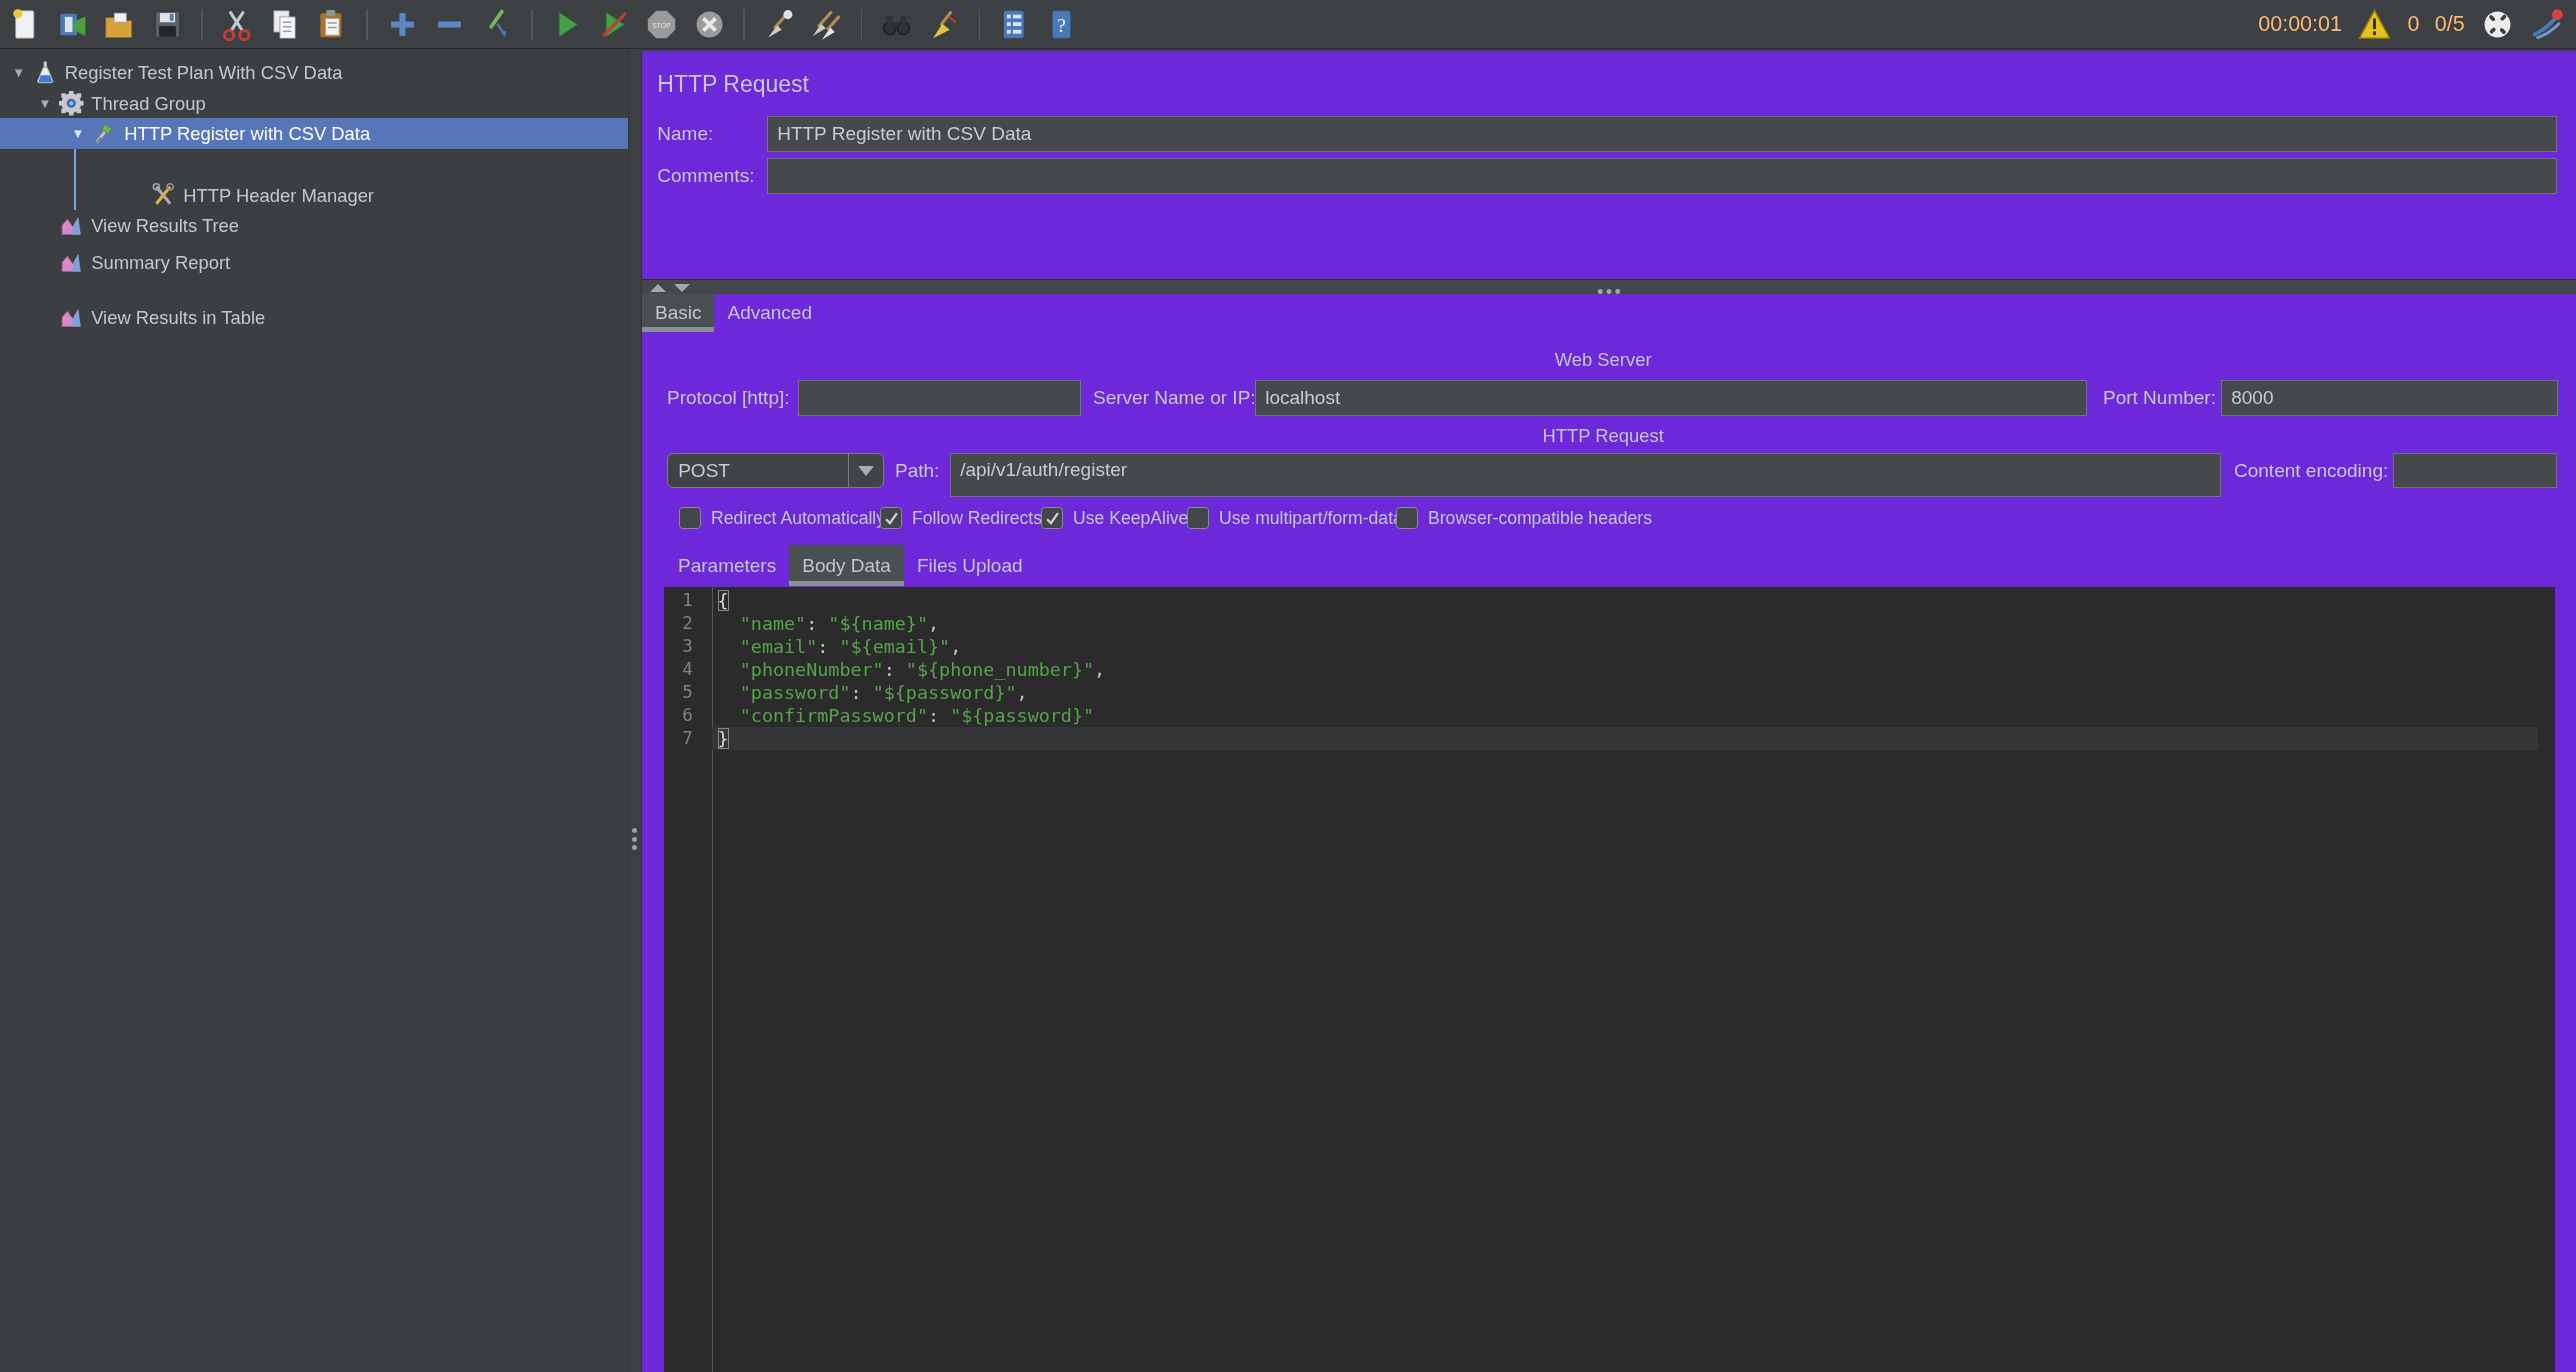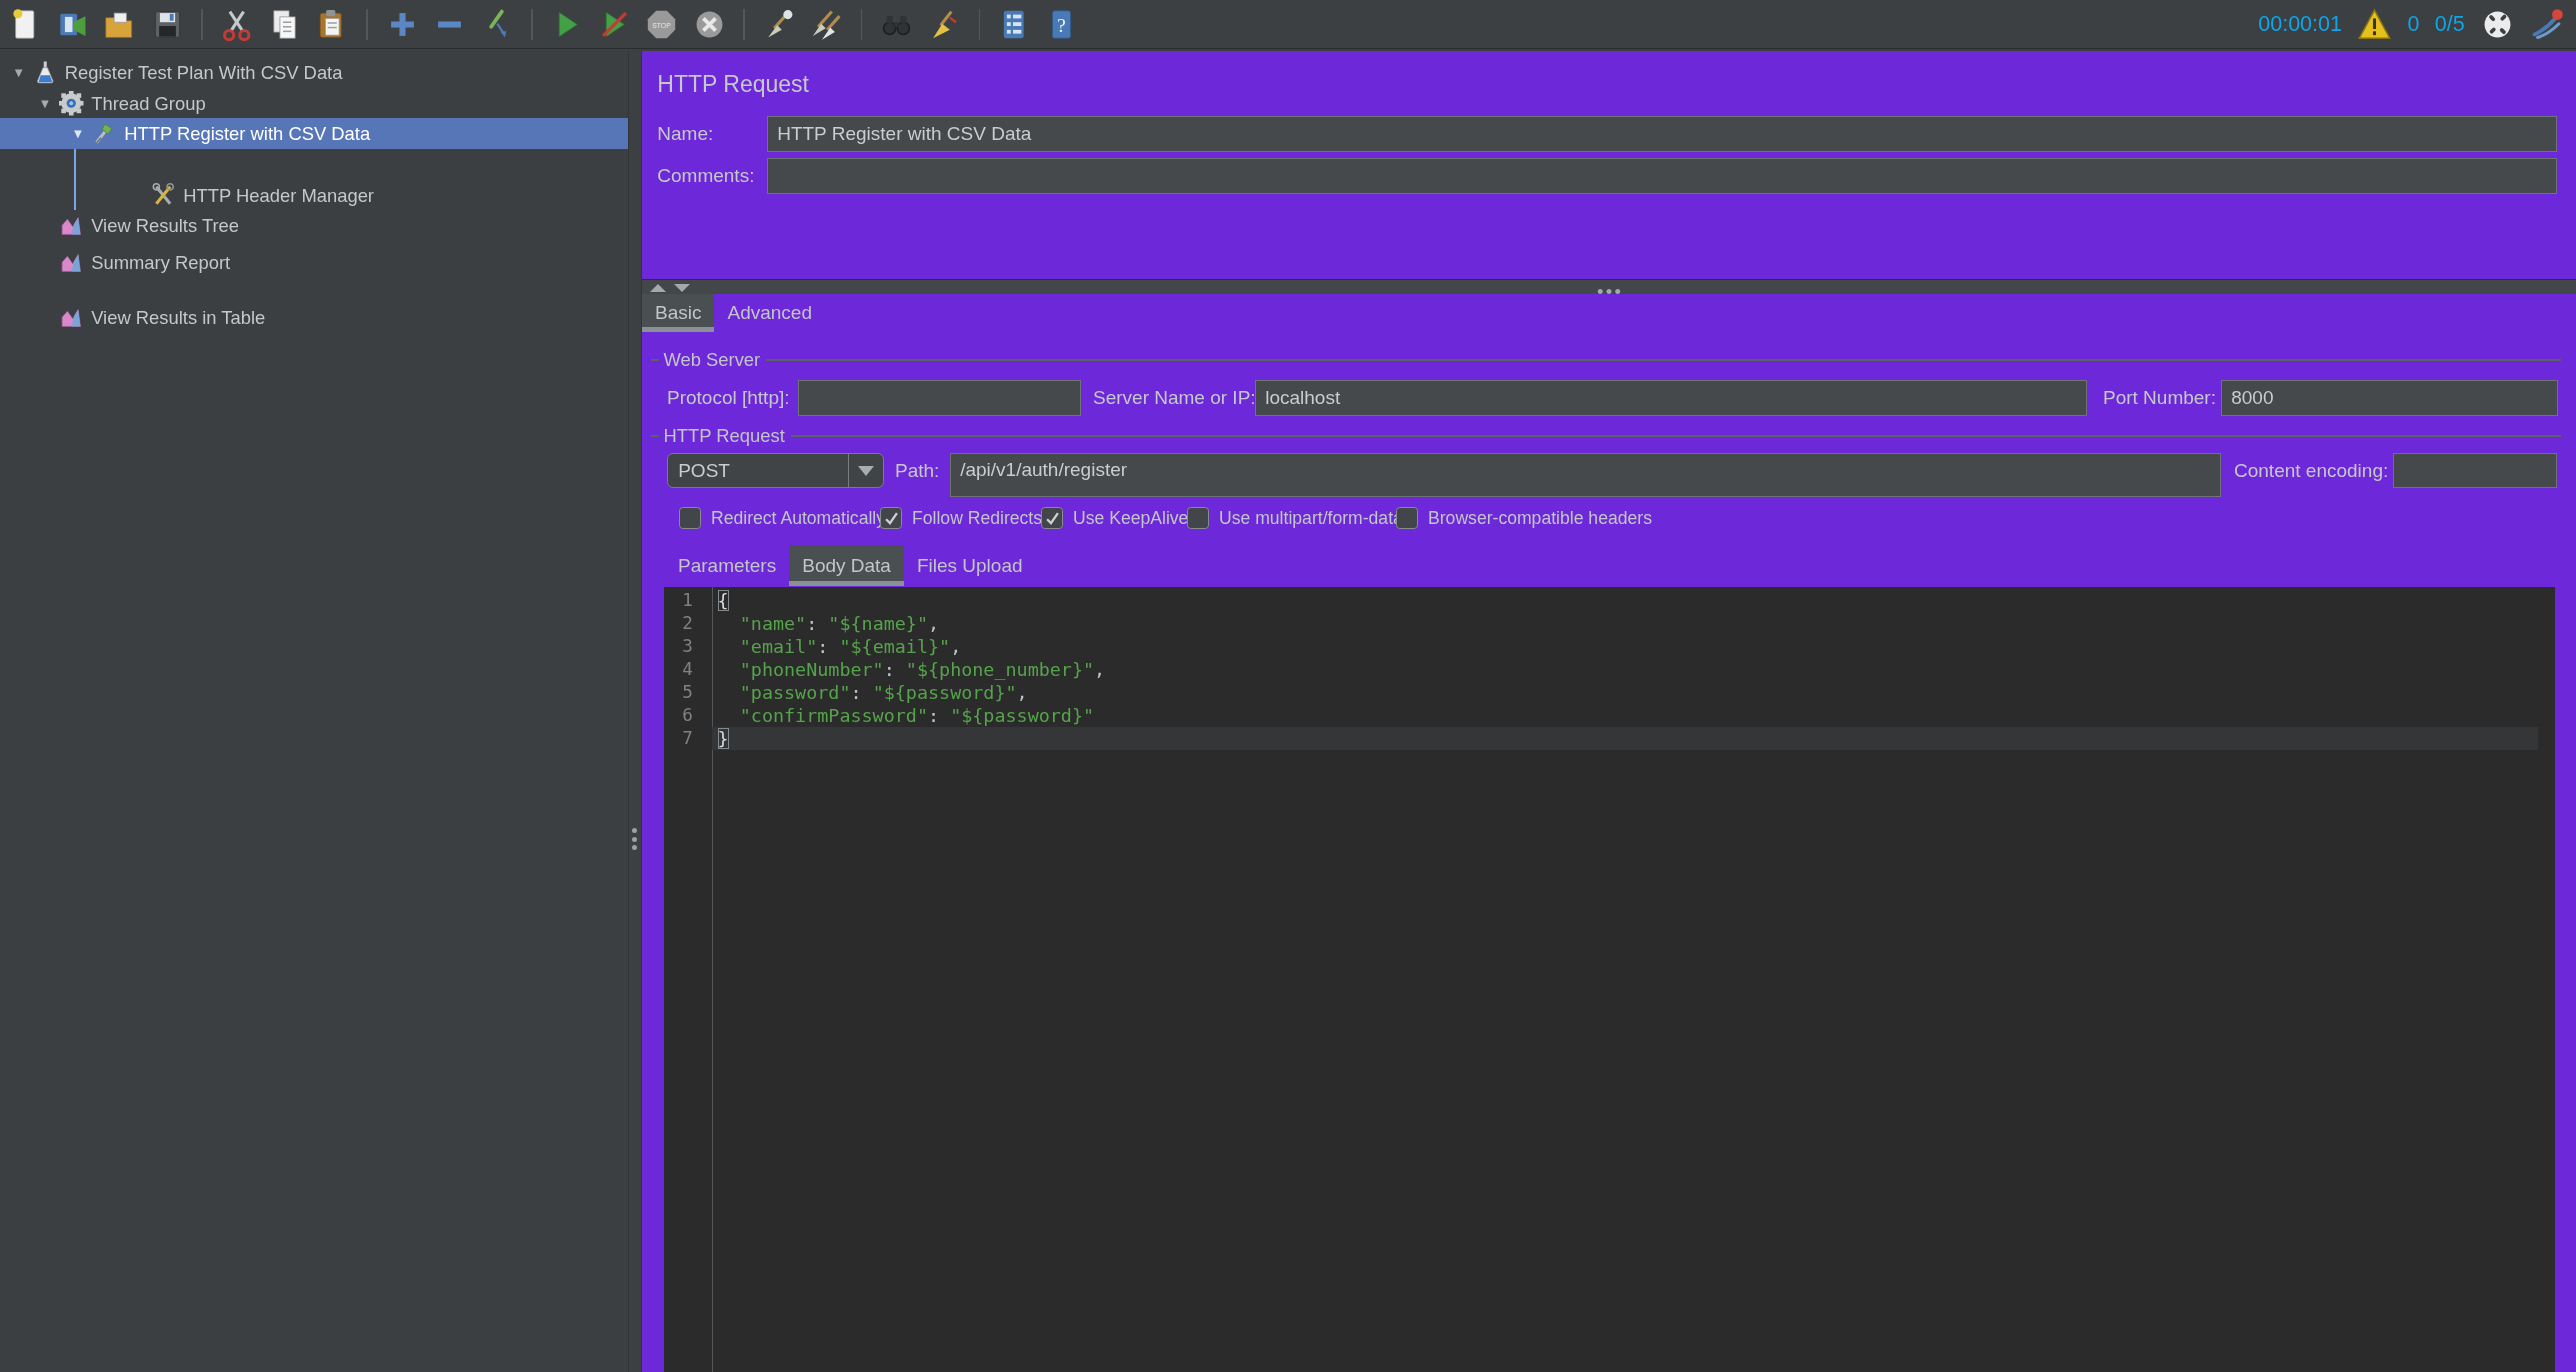--- a/index.html
+++ b/index.html
@@ -7,21 +7,21 @@
               font-family:"Liberation Sans", sans-serif; }
 
   
   #toolbar { position:absolute; left:0; top:0; width:2576px; height:49px;
              background:#3c4043; border-bottom:1.5px solid #2a2b2c;
              display:flex; align-items:center; padding-left:7.7px; }
   #toolbar-icons { display:flex; align-items:center; gap:12.3px; }
   .tb-icon { width:35px; height:35px; display:flex; align-items:center; justify-content:center; }
   .tb-sep { width:1.5px; height:31px; background:#53575a; margin:0 4.6px; }
   #toolbar-right { position:absolute; right:10.7px; top:0; height:49px;
-                   display:flex; align-items:center; gap:15.3px; color:#0ea5e9; font-size:21.5px; }
+                   display:flex; align-items:center; gap:15.3px; color:#fdba74; font-size:21.5px; }
 
   
   #tree-panel { position:absolute; left:0; top:51px; width:628px; height:1322px;
                 background:#3b3f41; overflow:hidden; }
   .tree-row { position:absolute; left:0; width:628px; height:31px;
               display:flex; align-items:center; color:#c5c8ca; font-size:18.4px; }
   .tree-row .arrow { width:28px; text-align:center; font-size:13px; color:#a6abae; flex:none; }
   .tree-row .ticon { width:24.5px; height:24.5px; flex:none; margin-right:7.7px; }
   .tree-row.selected { background:#5776b8; color:#ffffff; }
   .tree-row.selected .arrow { color:#dfe5f2; }
@@ -54,21 +54,21 @@
   .tabbar { position:absolute; display:flex; }
   .tab { height:100%; display:flex; align-items:center; padding:0 13px;
          color:#c3c6c8; font-size:19px; position:relative; }
   .tab.selected { background:#4a4f52; }
   .tab.selected::after { content:""; position:absolute; left:0; right:0; bottom:0; height:4.6px; background:#8a9196; }
   #tabs-config { left:0; top:243px; height:38px; }
   #tabs-body { left:23px; top:494px; height:41px; }
 
   
   .legend-row { position:absolute; left:9.2px; width:1910px; height:21.5px;
-                display:flex; align-items:center; color:#c3c6c8; font-size:18.4px; }
+                display:flex; align-items:center; color:#c3c6c8; font-size:18.4px;flex-direction:column; }
   .legend-row .dash { width:7.7px; height:1.5px; background:#5c6062; margin-right:4.6px; }
   .legend-row .lbl { margin-right:6.1px; }
   .legend-row .line { flex:1; height:1.5px; background:#5c6062; }
 
   
   #method-combo { position:absolute; left:24.5px; top:402px; width:217px; height:35px;
                   background:#404446; border:1.5px solid #797d80; border-radius:6.1px;
                   display:flex; align-items:center; }
   #method-combo .val { flex:1; padding-left:10.7px; color:#caccce; font-size:19px; }
   #method-combo .arrow-btn { width:35px; height:100%; border-left:1.5px solid #797d80;

